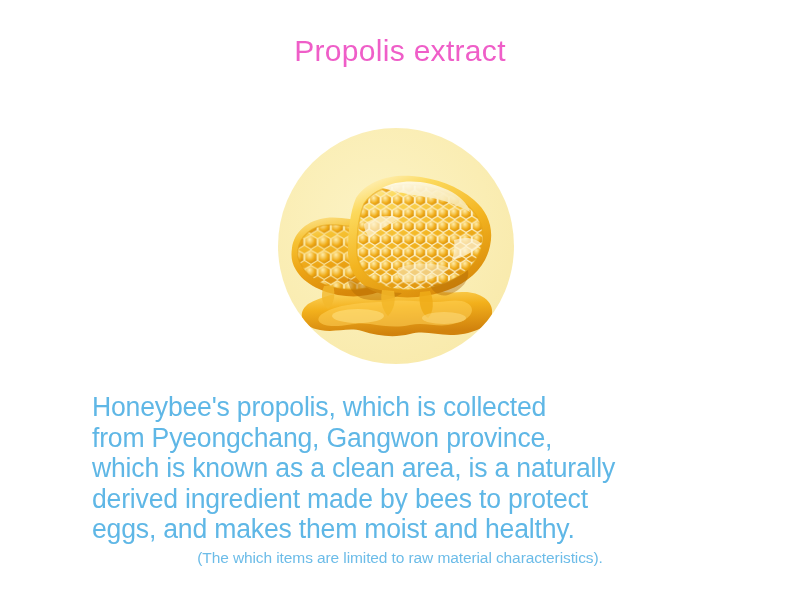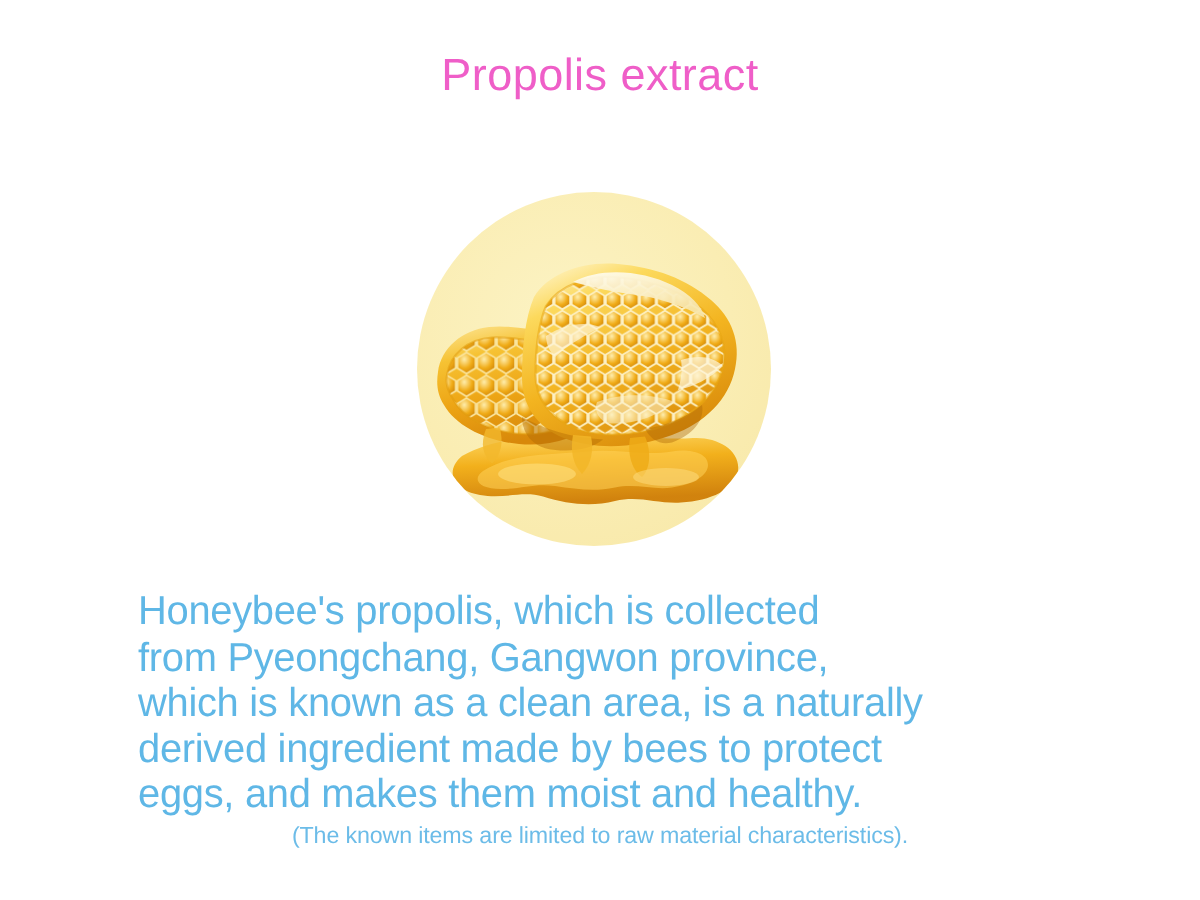--- a/index.html
+++ b/index.html
@@ -208,15 +208,15 @@
       </g>
     </svg>
   </div>
 
   <div class="body-copy">Honeybee's propolis, which is collected
 from Pyeongchang, Gangwon province,
 which is known as a clean area, is a naturally
 derived ingredient made by bees to protect
 eggs, and makes them moist and healthy.</div>
 
-  <div class="footnote">(The known items are limited to raw material characteristics).</div>
+  <div class="footnote">(The which items are limited to raw material characteristics).</div>
 
 </div>
 
 </body></html>

